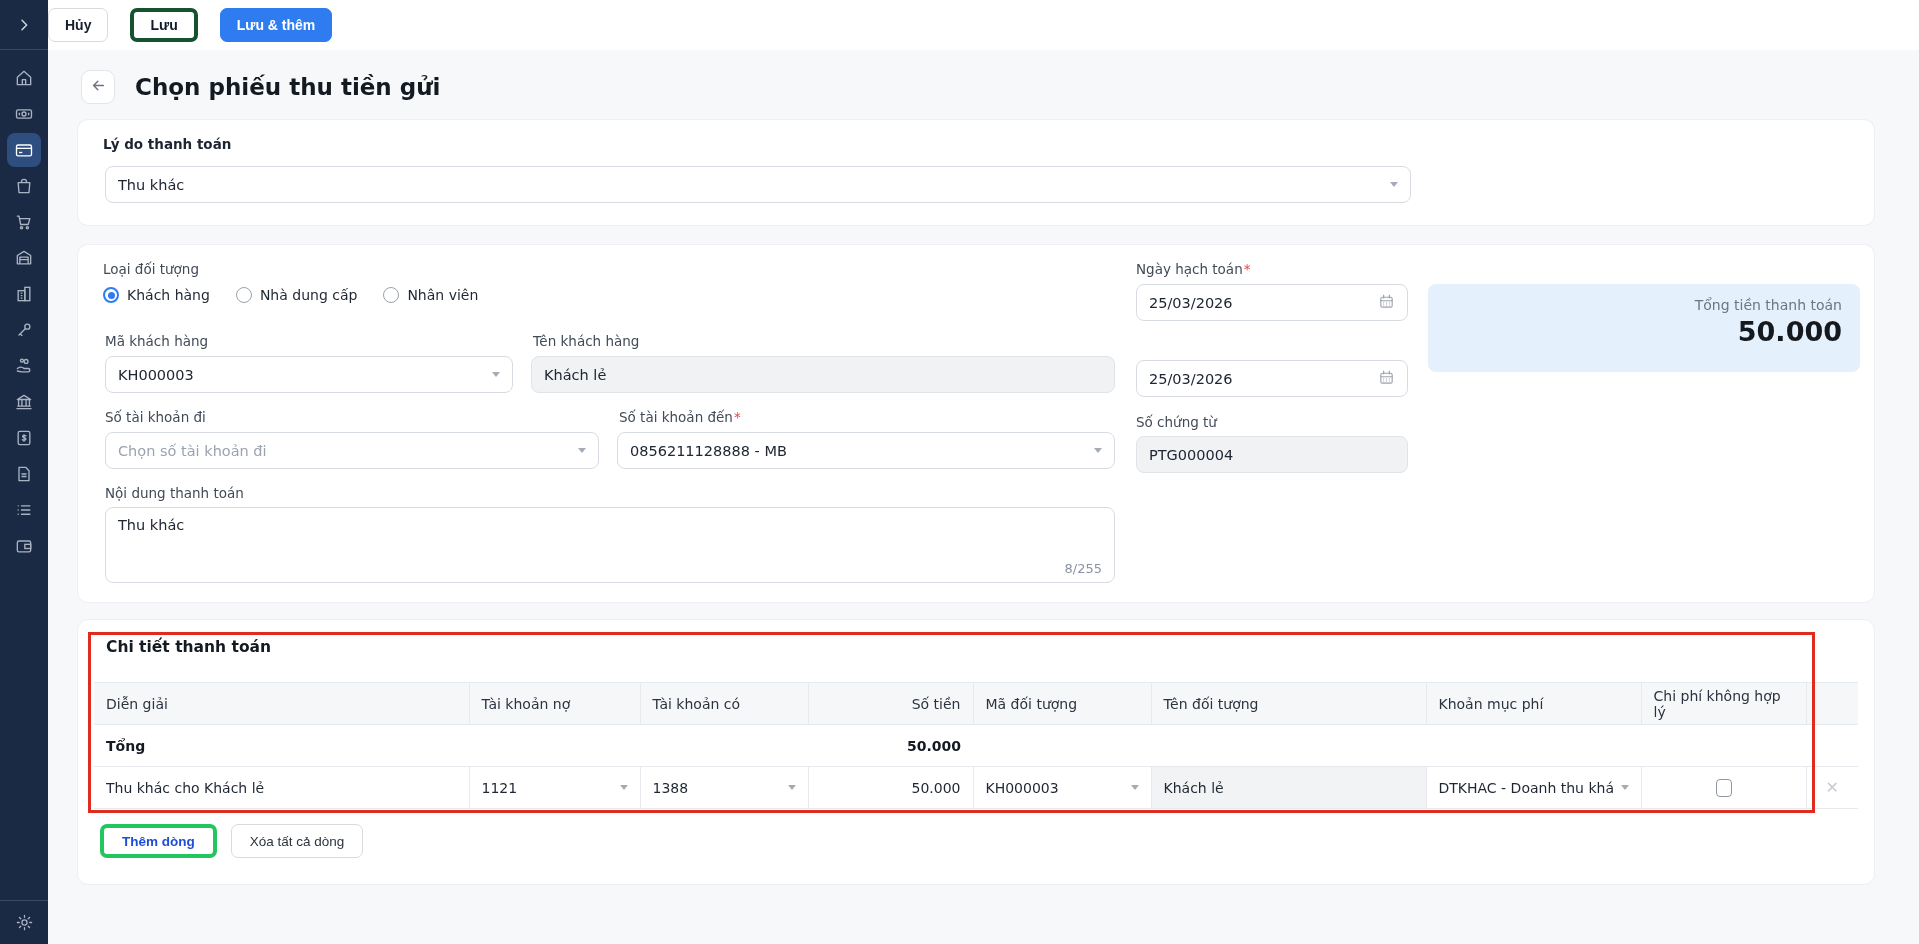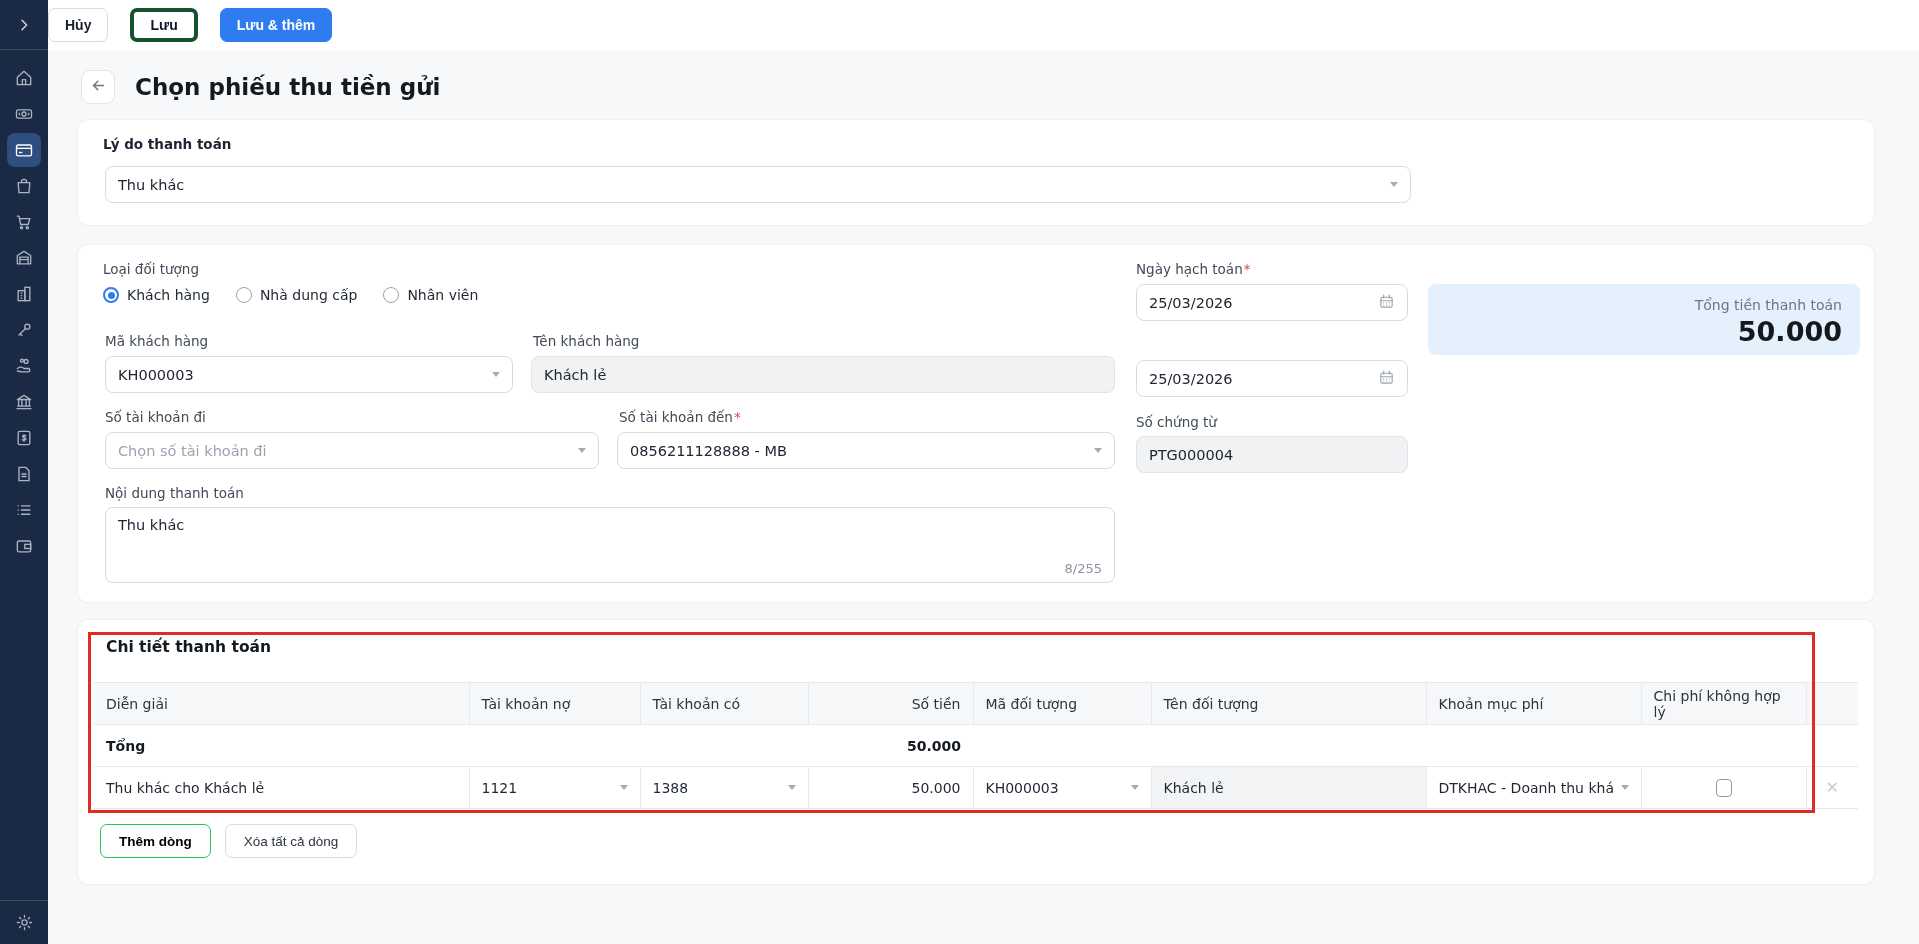--- a/index.html
+++ b/index.html
@@ -69,21 +69,21 @@
   .textarea { position:absolute; left:27px; top:262px; width:1010px; height:76px; border:1px solid #d7dce2; border-radius:8px; background:#fff; padding:9px 12px; font-size:14.5px; color:#202733; }
   .textarea .counter { position:absolute; right:12px; bottom:6px; font-size:13px; color:#8a93a0; }
 
   .lbl-date1 { position:absolute; left:1058px; top:16px; }
   .in-date1 { position:absolute; left:1058px; top:39px; width:272px; }
   .lbl-date2 { position:absolute; left:1088px; top:93px;margin-top:32px; }
   .in-date2 { position:absolute; left:1058px; top:115px; width:272px; }
   .lbl-docno { position:absolute; left:1058px; top:169px; }
   .in-docno { position:absolute; left:1058px; top:191px; width:272px; }
 
-  .total-box { position:absolute; left:1350px; top:39px; width:432px; height:71px; background:#e4f1fd; border-radius:8px; padding:13px 18px; text-align:right; }
+  .total-box { position:absolute; left:1350px; top:39px; width:432px; height:88px; background:#e4f1fd; border-radius:8px; padding:13px 18px; text-align:right; }
   .total-box .tb-label { font-size:14px; color:#6d7683; }
   .total-box .tb-value { font-size:27px; font-weight:700; color:#15181d; margin-top:3px; }
 
   
   .detail-title { position:absolute; left:28px; top:18px; font-size:15.5px; font-weight:700; color:#141a22; }
   .detail-table { position:absolute; left:16px; top:62px; width:1764px; border-collapse:collapse; table-layout:fixed; font-size:14px; }
   .detail-table th, .detail-table td { height:42px; padding:0 12px; vertical-align:middle; }
   .detail-table thead th { background:#f6f7f9; font-weight:500; color:#2b3440; text-align:left; border-top:1px solid #e6e9ed; border-bottom:1px solid #e6e9ed; border-right:1px solid #e6e9ed; }
   .detail-table thead th:last-child { border-right:none; }
   .detail-table .num { text-align:right; }
@@ -91,21 +91,21 @@
   .row-data td { border-bottom:1px solid #e6e9ed; border-right:1px solid #e6e9ed; }
   .row-data td:last-child { border-right:none; }
   .cell-flex { display:flex; align-items:center; width:100%; overflow:hidden; }
   .cell-text { white-space:nowrap; overflow:hidden; }
   .cell-disabled { background:#f1f3f5; }
   .chk { width:16px; height:18px; border:1.5px solid #8f98a3; border-radius:4px; background:#fff; margin:0 auto; cursor:pointer; }
   .row-del { color:#c6cad1; font-size:16px; text-align:center; cursor:pointer; }
 
   .detail-actions { position:absolute; left:22px; top:204px; display:flex; gap:14px; }
   .btn-sm { height:34px; border-radius:7px; padding:0 18px; font-size:13.5px; display:inline-flex; align-items:center; background:#fff; cursor:pointer; }
-  .btn-add { border:1px solid #22c55e; color:#000000; font-weight:700; }
+  .btn-add { border:4px solid #22c55e; color:#1d4ed8; font-weight:700; }
   .btn-clear { border:1px solid #d7dbe0; color:#2b3440; font-weight:500; }
 
   
   .annotation { position:absolute; left:88px; top:632px; width:1727px; height:181px; border:3px solid #e02b20; z-index:50; pointer-events:none; }
 </style>
 </head>
 <body>
 
 <div class="app">
 

